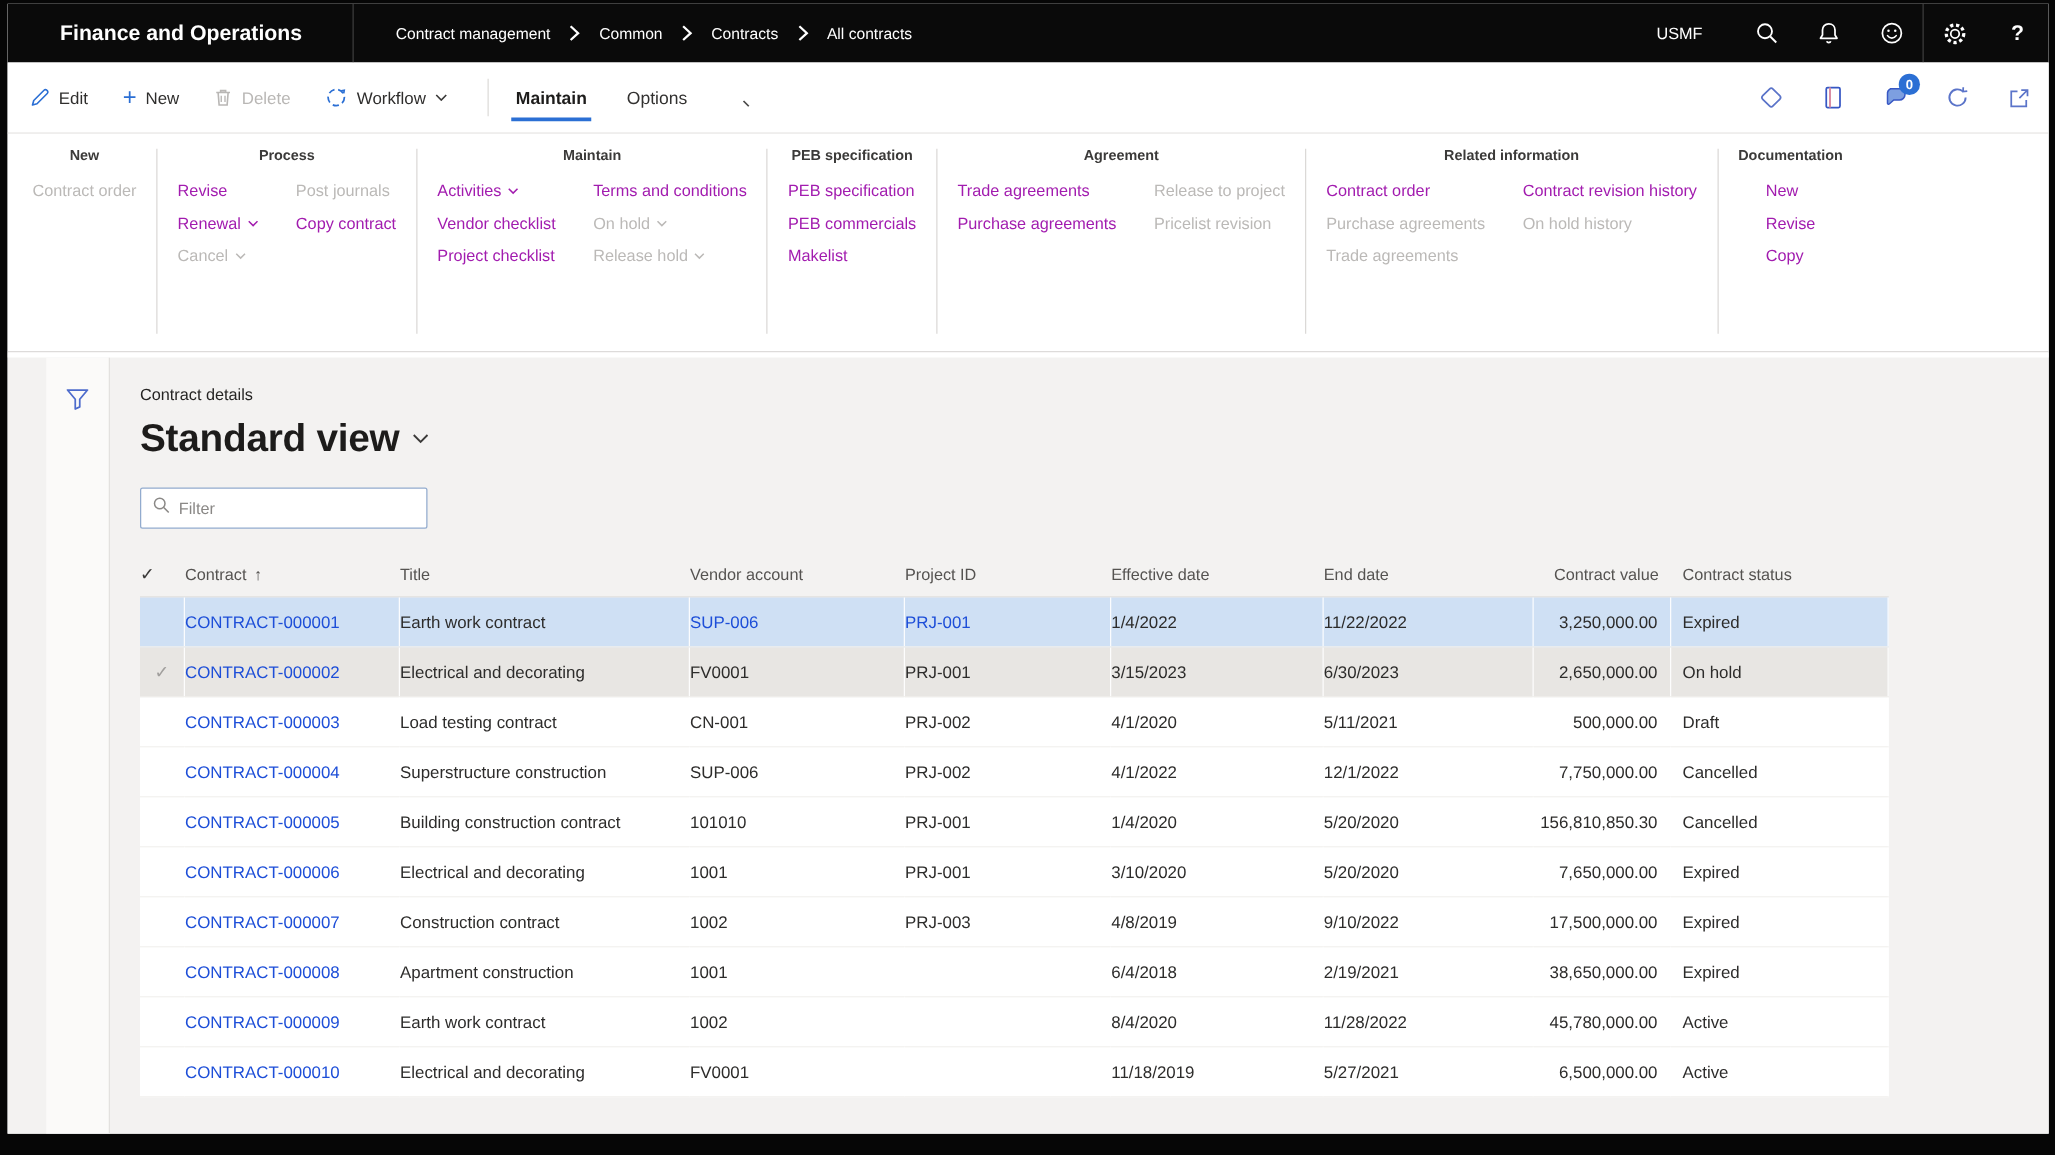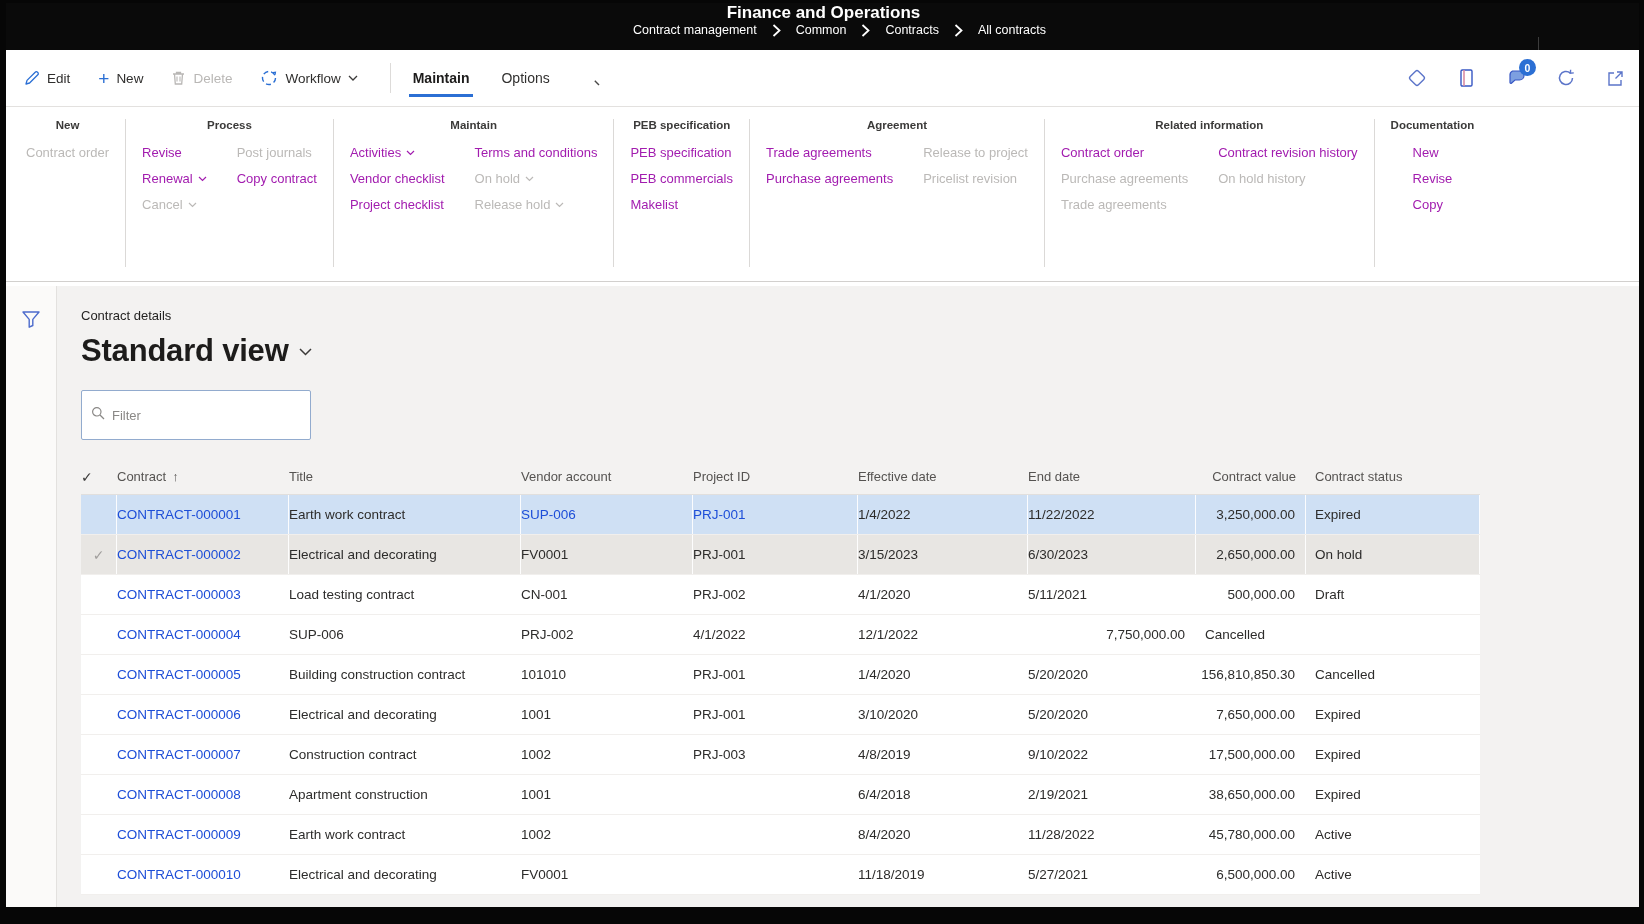--- a/index.html
+++ b/index.html
@@ -2,21 +2,21 @@
 <html><head>
 <meta charset="utf-8">
 <style>
   * { box-sizing: border-box; margin: 0; padding: 0; }
   html, body { width: 1644px; height: 924px; overflow: hidden; }
   body { background: #060606; font-family: "Liberation Sans", "DejaVu Sans", sans-serif; }
   .app { position: absolute; top: 3px; left: 6px; right: 5px; bottom: 17px;
          background: #fff; display: flex; flex-direction: column; overflow: hidden; }
 
   
-  .topbar { height: 47px; background: #0a0a0a; display: flex; align-items: center; flex-shrink: 0; color: #fff; flex-direction: column; }
+  .topbar { height: 47px; background: #0a0a0a; display: flex; align-items: center; flex-shrink: 0; color: #fff; }
   .brand { font-size: 17px; font-weight: 700; padding: 0 40px 0 42px; white-space: nowrap; }
   .tb-divider { width: 1px; height: 47px; background: #3c3c3c; }
   .breadcrumb { display: flex; align-items: center; margin-left: 34px; gap: 15px; font-size: 12.5px; }
   .crumb { white-space: nowrap; cursor: pointer; }
   .crumb-sep svg { display: block; }
   .tb-right { margin-left: auto; display: flex; align-items: center; gap: 0; }
   .company { font-size: 13px; margin-right: 26px; cursor: pointer; }
   .tb-icon { width: 50px; height: 47px; display: flex; align-items: center; justify-content: center; cursor: pointer; }
   .tb-icon svg { display: block; }
   .help-glyph { font-size: 17px; font-weight: 700; color: #fff; }
@@ -46,29 +46,29 @@
   .rgroup { padding: 2px 16px; }
   .rtitle { text-align: center; font-size: 11.5px; font-weight: 700; color: #3b3a39; margin-bottom: 14px; white-space: nowrap; }
   .rgroup.left-title .rtitle { text-align: left; }
   .rcols { display: flex; gap: 30px; justify-content: center; }
   .rcol { display: flex; flex-direction: column; gap: 11px; }
   .ritem { font-size: 13px; color: #a21caf; cursor: pointer; white-space: nowrap; display: flex; align-items: center; gap: 5px; }
   .ritem.dis { color: #bbb9b7; cursor: default; }
   .rsep { width: 1px; align-self: stretch; background: #dbd9d7; margin: 2px 0 14px 0; }
 
   
-  .main { flex: 1; background: #f3f2f1; display: flex; overflow: hidden; border-top: 4px solid #fff; }
+  .main { flex: 1; background: #f3f2f1; display: flex; overflow: hidden; border-top: 4px solid #fff; padding-left: 31px; }
   .filter-rail { width: 51px; background: #fbfaf9; border-right: 1px solid #e3e1df; display: flex;
                  justify-content: center; padding-top: 24px; flex-shrink: 0; }
   .rail-funnel { cursor: pointer; }
   .content { flex: 1; padding: 22px 0 0 24px; overflow: hidden; }
   .caption { font-size: 13px; color: #252423; }
   .view-title { margin-top: 10px; display: flex; align-items: center; gap: 10px; cursor: pointer; }
   .view-title h1 { font-size: 31px; font-weight: 700; color: #1d1c1b; letter-spacing: -0.2px; }
-  .filter-box { margin-top: 21px; width: 230px; height: 50px; background: #fff; border: 1px solid #92abce;
+  .filter-box { margin-top: 21px; width: 230px; height: 33px; background: #fff; border: 1px solid #92abce;
                 border-radius: 2px; display: flex; align-items: center; padding: 0 9px; gap: 7px; }
   .filter-box input { border: none; outline: none; flex: 1; font-size: 13px; font-family: inherit; color: #323130; background: transparent; }
   .filter-box input::placeholder { color: #8a8886; }
 
   
   .grid { margin-top: 19px; width: 1399px; }
   .grow { display: grid; grid-template-columns: 36px 172px 232px 172px 165px 170px 168px 110px 174px; align-items: center; }
   .ghead { height: 36px; font-size: 13px; color: #555351; border-bottom: 1px solid #e1dfdd; background: transparent; }
   .ghead > div { padding-right: 10px; white-space: nowrap; }
   .gbody .grow { height: 40px; background: #fff; font-size: 13.5px; color: #2d2c2b; border-bottom: 1px solid #f1efed; }
@@ -509,20 +509,23 @@
               <div style="padding-left: 9px;">
                 <span>Draft</span>
               </div>
             </div>
             <div class="grow">
               <div class="cell-check"></div>
               <div>
                 <span class="link">CONTRACT-000004</span>
               </div>
               <div>
+                <span>Superstructure construction</span>
+              </div>
+              <div>
                 <span>SUP-006</span>
               </div>
               <div>
                 <span>PRJ-002</span>
               </div>
               <div>
                 <span>4/1/2022</span>
               </div>
               <div>
                 <span>12/1/2022</span>

